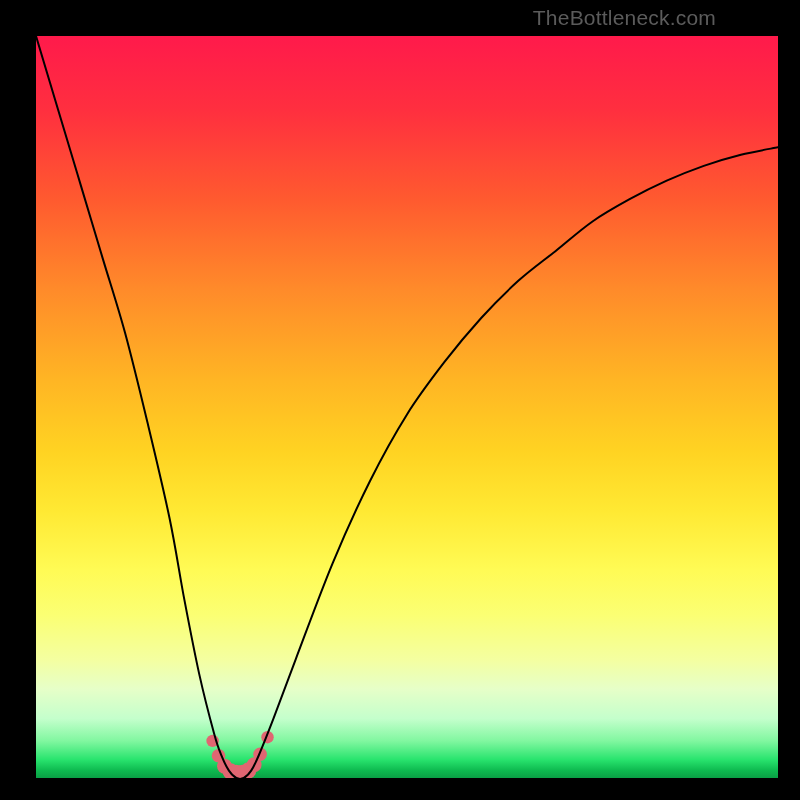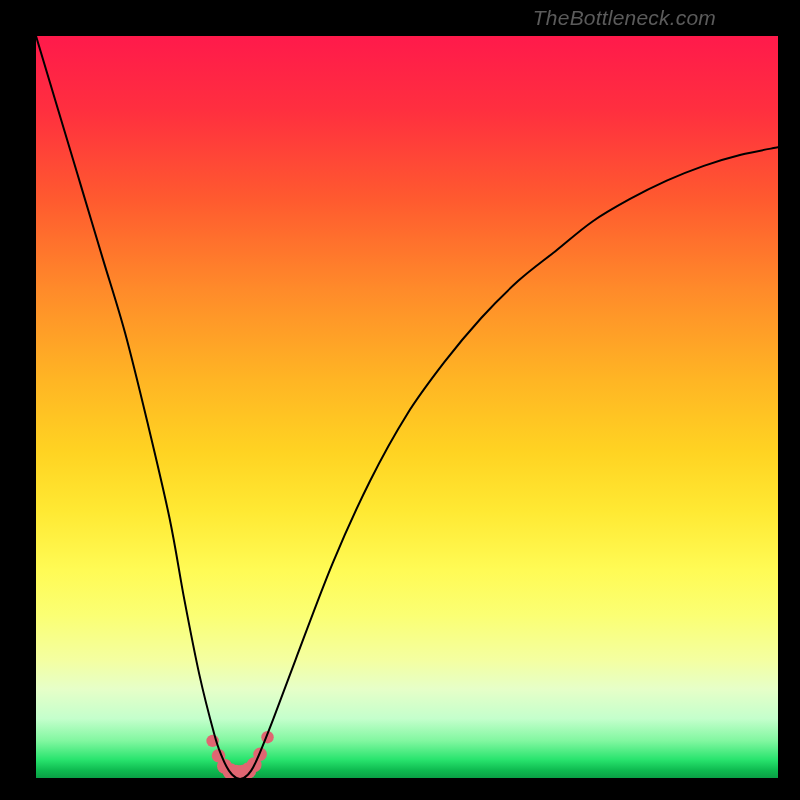--- a/index.html
+++ b/index.html
@@ -11,21 +11,20 @@
     overflow: hidden;
     font-family: -apple-system, BlinkMacSystemFont, "Segoe UI", Arial, sans-serif;
   }
   .frame {
     position: absolute;
     left: 0;
     top: 0;
     width: 724px;
     height: 800px;
     background: #000;
-    font-style: italic;
   }
   .plot {
     position: absolute;
     left: 36px;
     top: 36px;
     width: 742px;
     height: 742px;
     background: linear-gradient(
       to bottom,
       #ff1a4b 0%,

